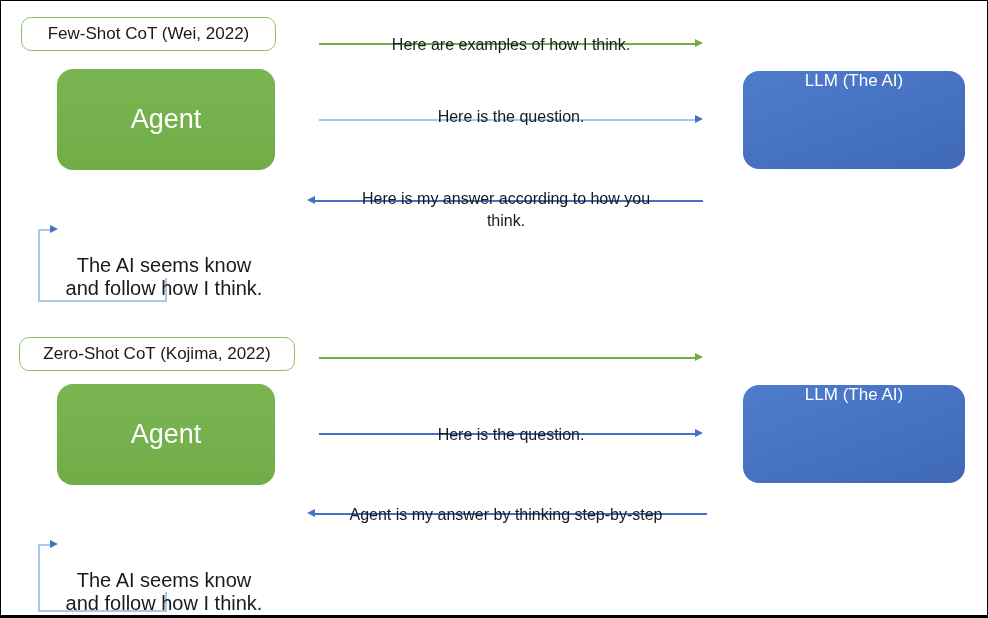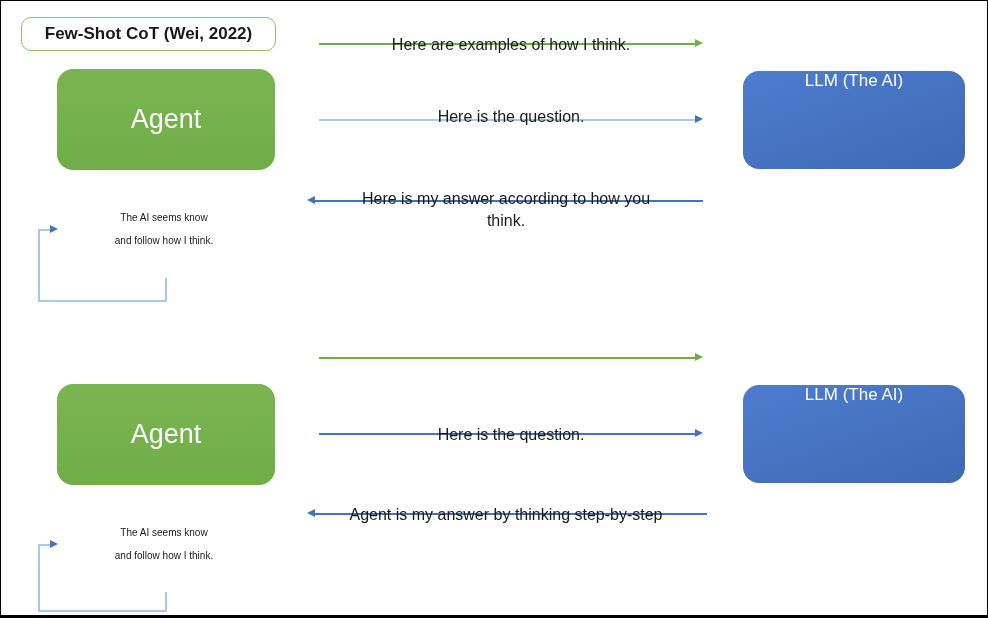--- a/index.html
+++ b/index.html
@@ -31,30 +31,30 @@
   .c-lightblue{background:var(--light-blue,#A9C7E6);}
   .head{position:absolute;width:0;height:0;border-top:4.5px solid transparent;border-bottom:4.5px solid transparent;z-index:1;}
   .head.right{border-left:8px solid var(--blue,#4472C4);}
   .head.left{border-right:8px solid var(--blue,#4472C4);}
   .head.green.right{border-left-color:var(--green,#70AD47);}
   .msg{
     position:absolute;text-align:center;font-size:16px;line-height:22px;
     color:var(--text,#1a1a1a);z-index:2;white-space:pre-line;
   }
   .note{
-    position:absolute;text-align:center;font-size:10px;line-height:23px;
-    color:var(--text,#1a1a1a);z-index:2;white-space:pre-line;
+    position:absolute;text-align:center;font-size:20px;line-height:23px;
+    color:var(--text,#1a1a1a);z-index:2;white-space:pre-line;margin-top:48px;
   }
 </style>
 </head>
 <body>
 
 <div class="canvas">
 
-  <div class="label-box" style="left:20px;top:16px;width:253px;height:32px;font-weight:bold;">
+  <div class="label-box" style="left:20px;top:16px;width:253px;height:32px;">
     <span>Few-Shot CoT (Wei, 2022)</span>
   </div>
 
   <div class="agent-box" style="left:56px;top:68px;width:218px;height:101px;">
     <span>Agent</span>
   </div>
 
   <div class="llm-box" style="left:742px;top:70px;width:222px;height:98px;">
     <span>LLM (The AI)</span>
   </div>
@@ -73,20 +73,23 @@
 think.</div>
 
   <div class="note" style="left:58px;top:205px;width:210px;">The AI seems know
 and follow how I think.</div>
   <div class="vline c-lightblue" style="left:164px;top:277px;height:23px;"></div>
   <div class="line c-lightblue" style="left:37px;top:299px;width:128.5px;"></div>
   <div class="vline c-lightblue" style="left:37px;top:228px;height:72.5px;"></div>
   <div class="line c-lightblue" style="left:38px;top:228px;width:13px;"></div>
   <div class="head right" style="left:49px;top:224px;"></div>
 
+  <div class="label-box" style="left:18px;top:336px;width:274px;height:32px;">
+    <span>Zero-Shot CoT (Kojima, 2022)</span>
+  </div>
 
   <div class="agent-box" style="left:56px;top:383px;width:218px;height:101px;">
     <span>Agent</span>
   </div>
 
   <div class="llm-box" style="left:742px;top:384px;width:222px;height:98px;">
     <span>LLM (The AI)</span>
   </div>
 
   <div class="line c-green" style="left:318px;top:356px;width:378px;"></div>

